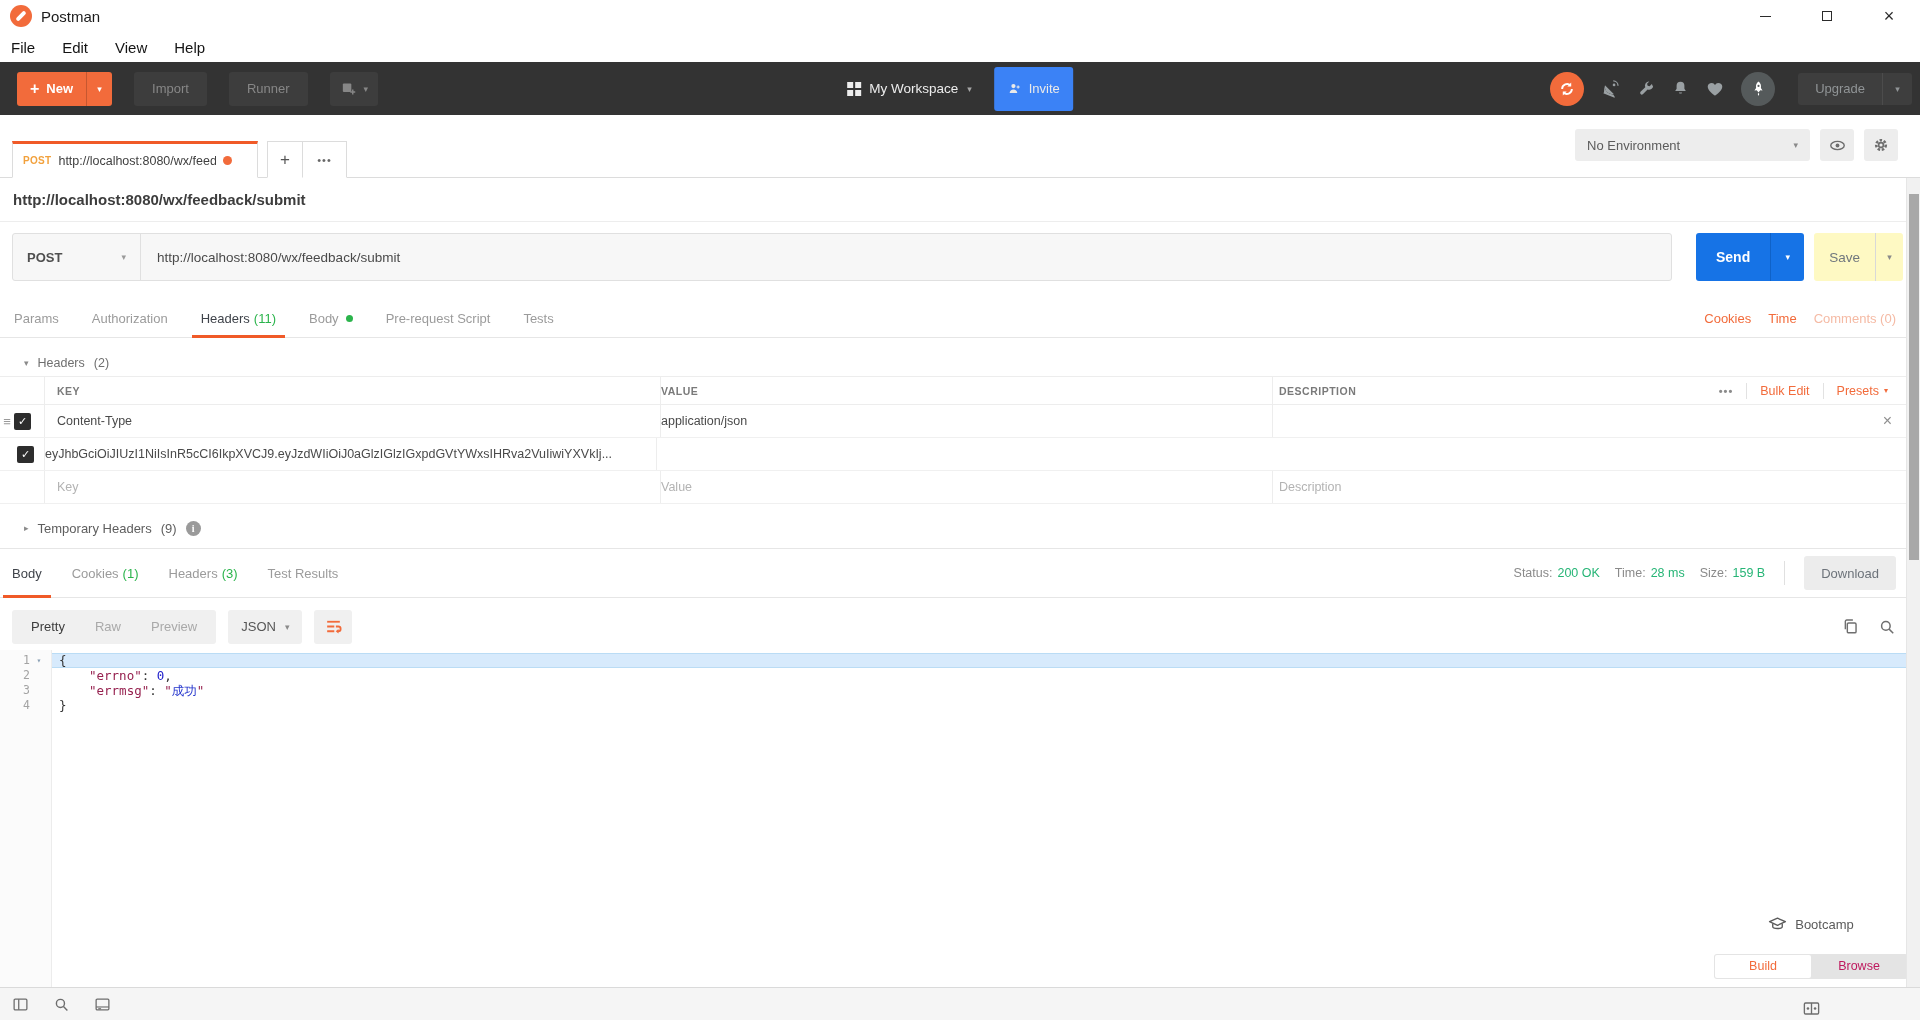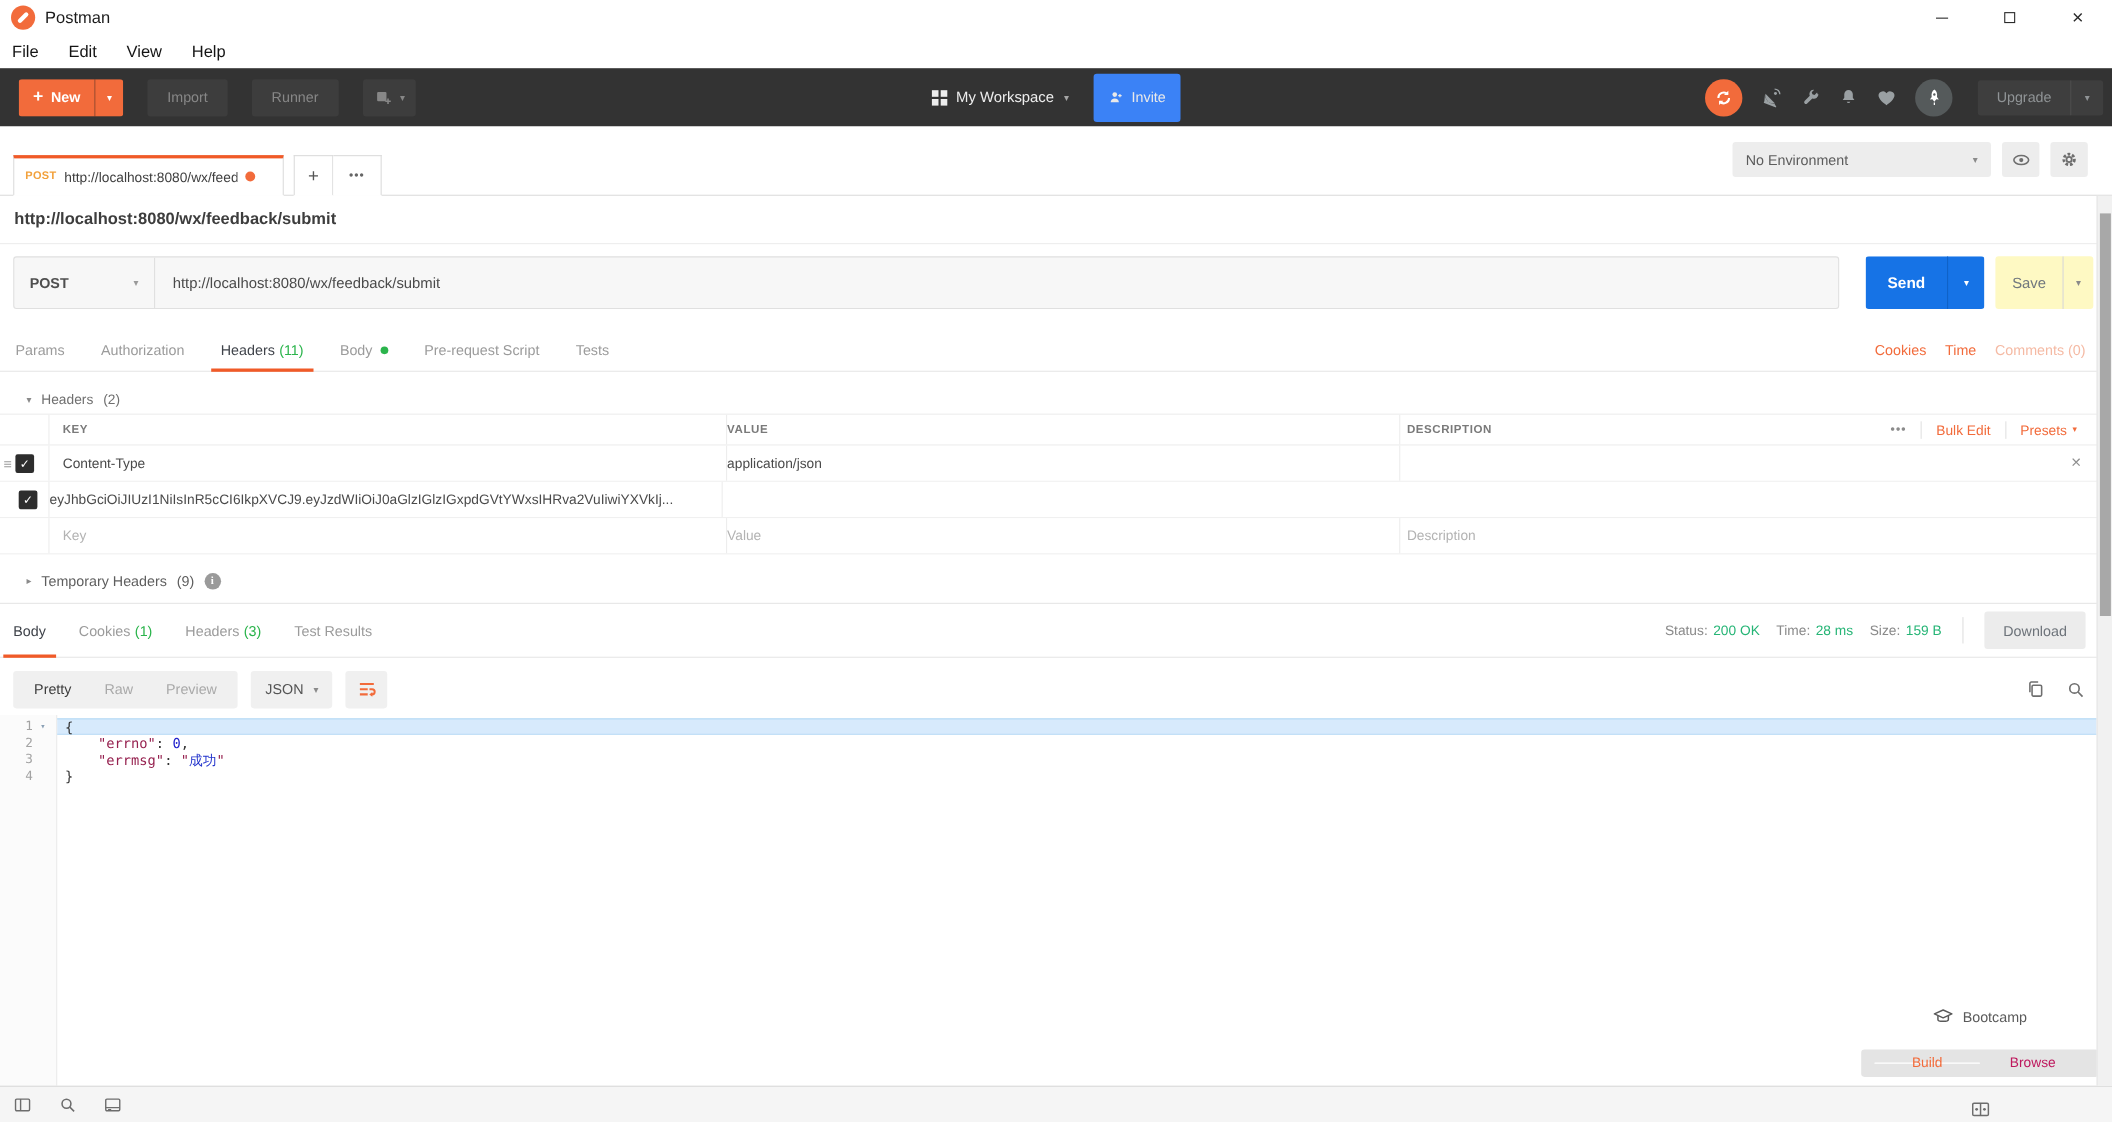--- a/index.html
+++ b/index.html
@@ -145,21 +145,21 @@
   .tok-str { color:#2233cc; }
   .tok-q { color:#96214f; }
   .indent { padding-left:30px; }
   .editor-pad { padding-top:3px; }
 
   
   .statusbar { bottom:0; left:0; right:0; height:33px; background:#f5f5f5; border-top:1px solid #dadada; display:flex; align-items:center; padding:0 12px; }
   .sb-left { display:flex; align-items:center; gap:24px; color:#6d6d6d; }
   .sb-right { margin-left:auto; display:flex; align-items:center; gap:20px; color:#6d6d6d;flex-direction:column; }
   .bootcamp { display:flex; align-items:center; gap:8px; font-size:13px; color:#5a5a5a; }
-  .bb-toggle { display:flex; background:#e4e4e4; border-radius:3px; padding:12px; height:25px; }
+  .bb-toggle { display:flex; background:#e4e4e4; border-radius:3px; padding:1px; height:25px; }
   .bb-toggle .opt { width:96px; display:flex; align-items:center; justify-content:center; font-size:12.5px; color:#be185d; border-radius:2px; }
   .bb-toggle .opt.on { background:#fff; color:#f26b3b; }
   .help-circle { width:17px; height:17px; border-radius:50%; border:1.5px solid #6d6d6d; display:flex; align-items:center; justify-content:center; font-size:11px; color:#6d6d6d; }
 
   
   .scrollbar { top:178px; bottom:33px; right:0; width:14px; background:#f1f1f1; border-left:1px solid #e6e6e6; }
   .scroll-thumb { position:absolute; top:16px; left:2px; width:10px; height:366px; background:#a8a8a8; }
 </style>
 </head>
 <body>

